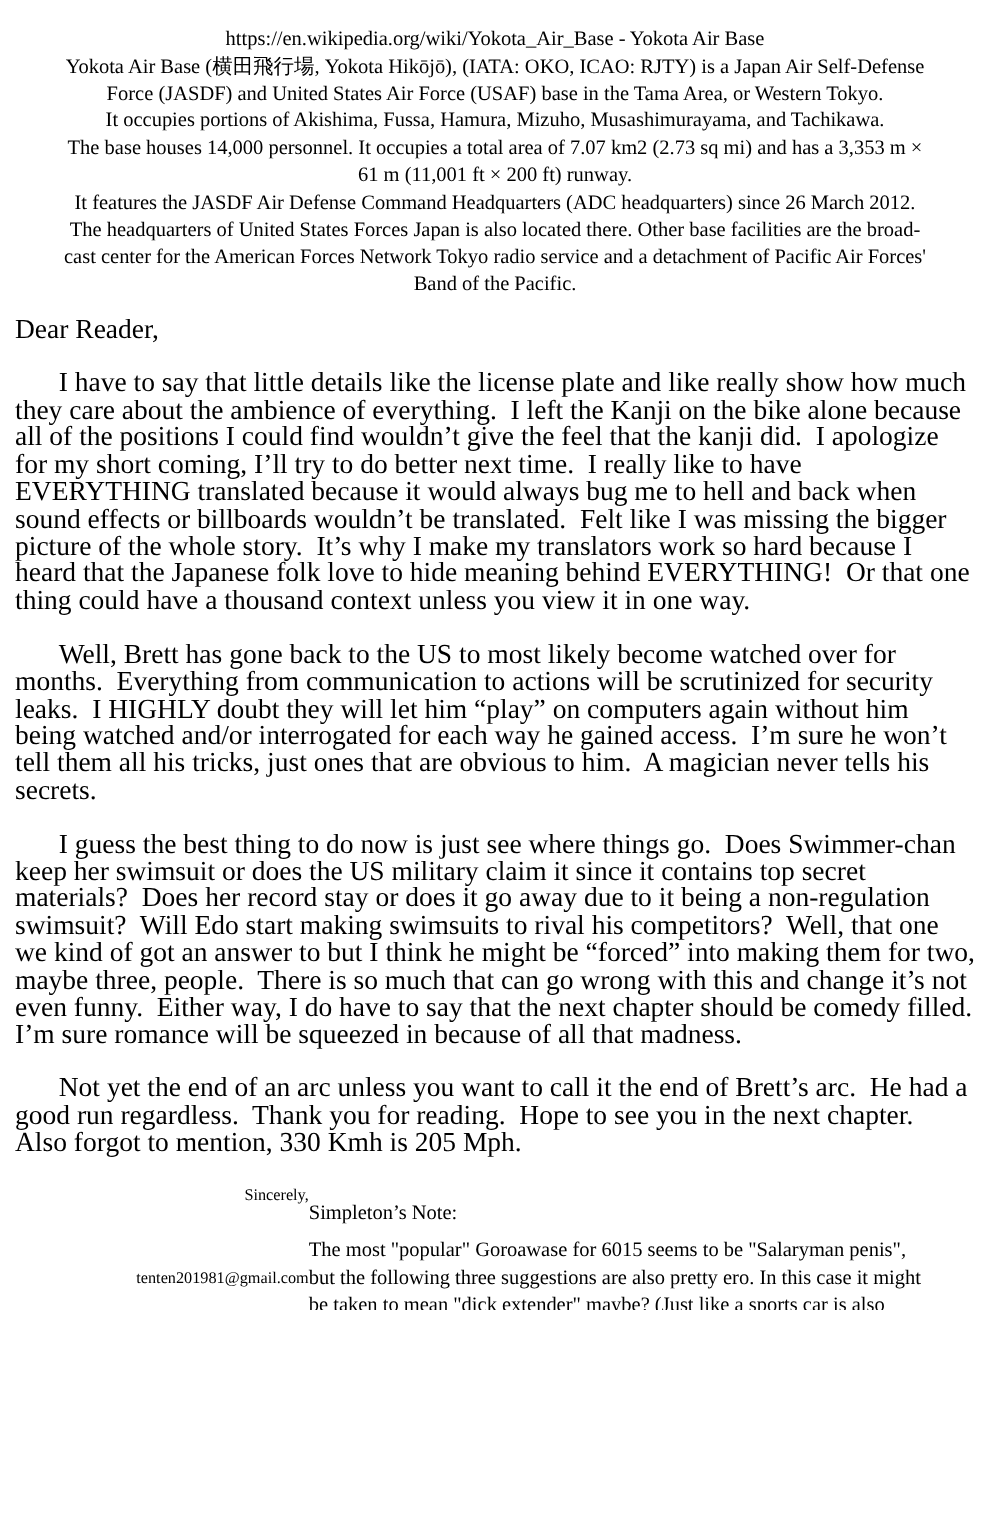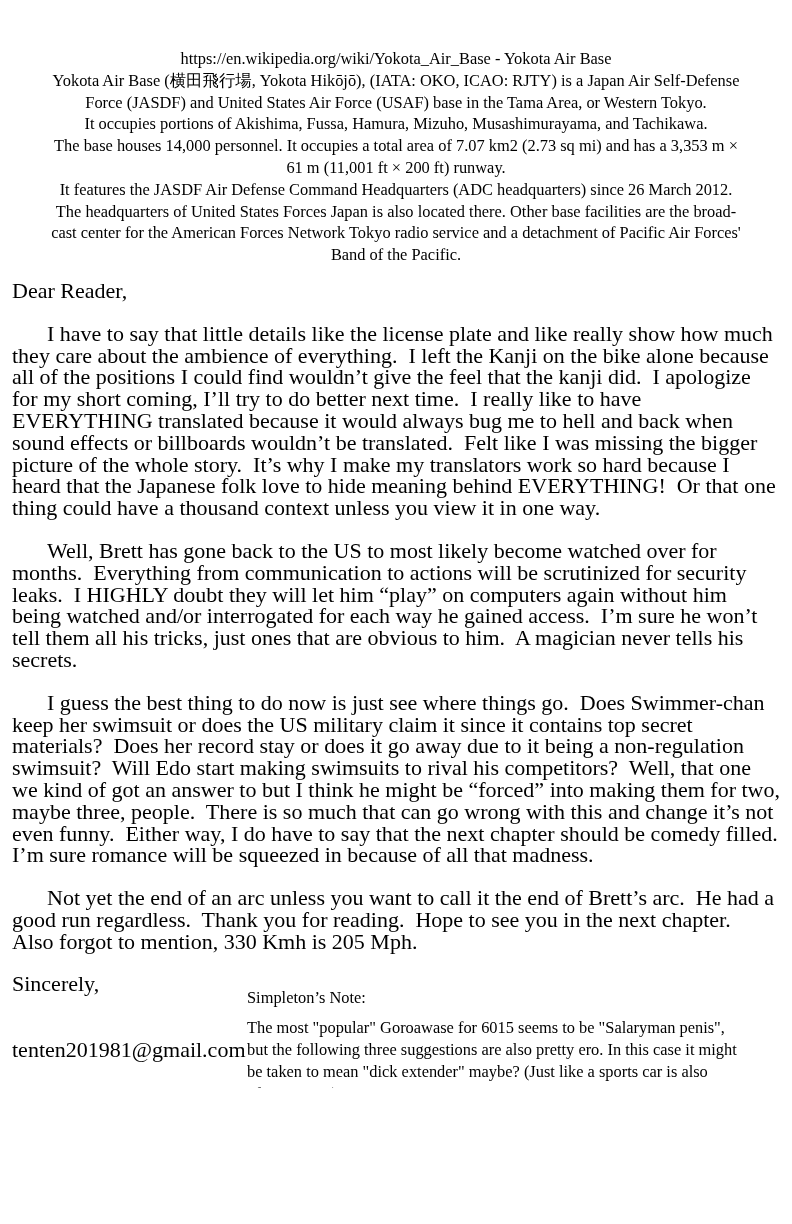--- a/index.html
+++ b/index.html
@@ -4,43 +4,42 @@
 <style>
   html,body { margin:0; padding:0; background:#ffffff; }
   .page {
     position:relative;
     width:792px; height:1048px;
     overflow:hidden;
     background:#ffffff;
     font-family:"Liberation Serif", serif;
     color:#000000;
     box-sizing:border-box;
-    padding:8px 12px 0 12px;
-    margin-top:40px;
+    padding:20px 12px 0 12px;
   }
   
   .wiki-excerpt {
     text-align:center;
     font-size:16.4px;
     line-height:21.8px;
     white-space:pre-line;
     margin-bottom:14px;
   }
   
   .letter p {
     margin:0 0 21px 0;
     font-size:22px;
     line-height:21.8px;
     white-space:pre-wrap;
   }
   .letter p.para { text-indent:35px; }
   .letter p.salutation { text-indent:0; }
   
   .sig-note-row { display:flex; margin-top:12px; }
-  .sig-col { flex:0 0 235px; font-size:22px; line-height:21.8px; }
+  .sig-col { flex:0 0 235px; font-size:13px; line-height:21.8px;text-align:right; }
   .sig-col .closing { margin:0 0 44px 0; }
   .sig-col .sig-line { margin:0; }
   .note-col { flex:1; padding-top:14px; font-size:16.4px; line-height:21.8px; }
   .note-title { margin:0 0 8px 0; }
   .note-body { white-space:pre-line; }
   
   .ranking {
     margin-left:80px;   
     margin-top:6px;
     font-family:"DejaVu Sans Mono", monospace;

